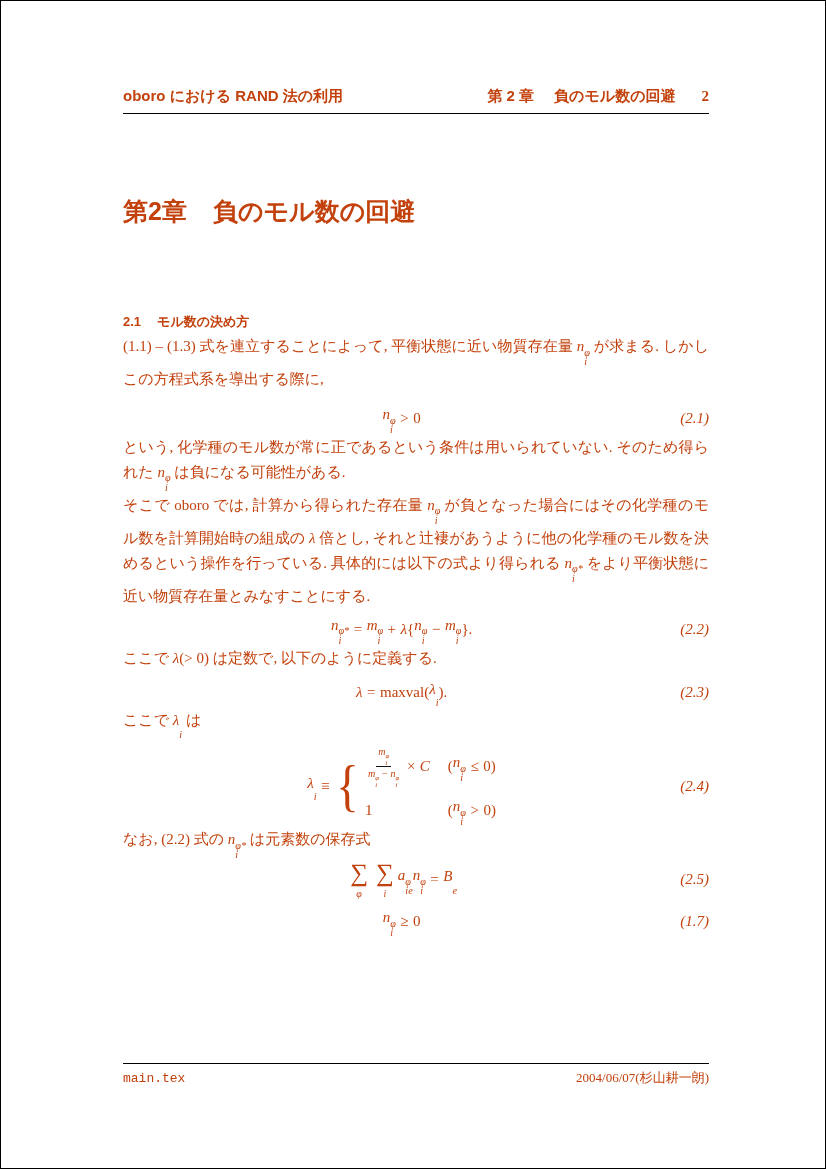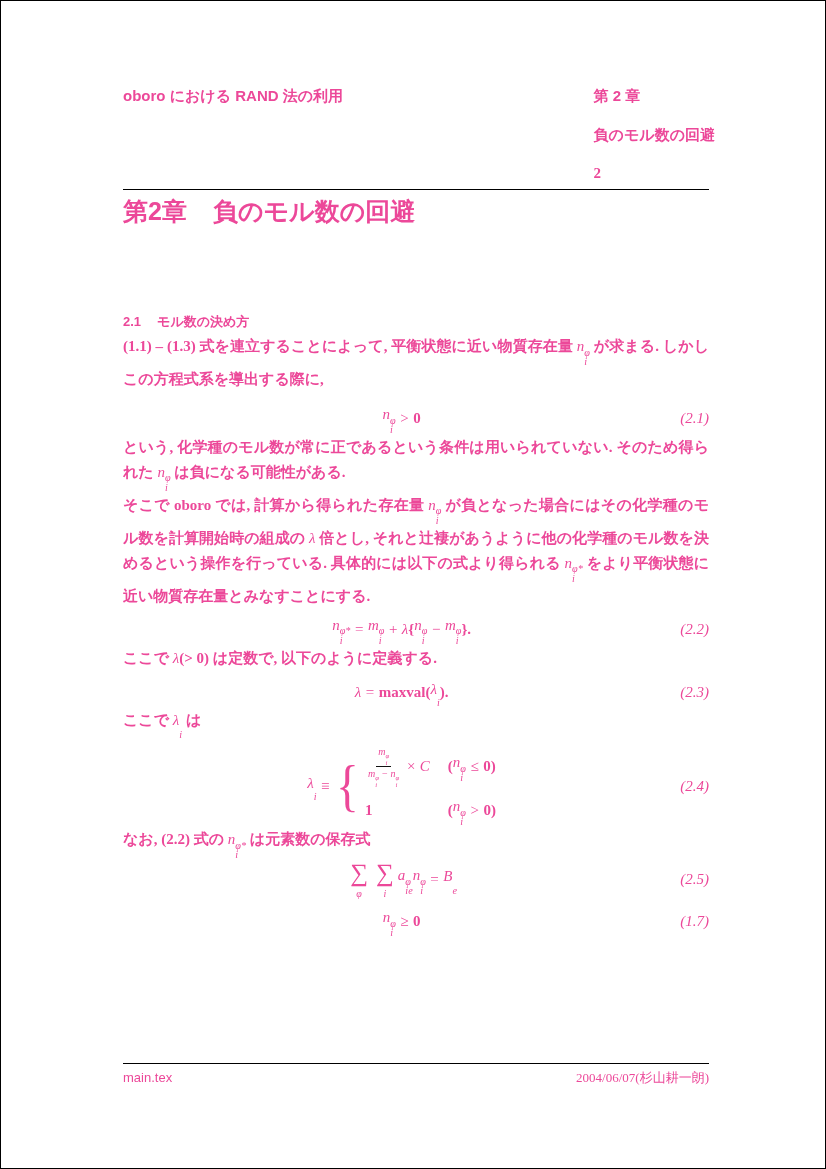--- a/index.html
+++ b/index.html
@@ -1,47 +1,47 @@
 <!DOCTYPE html>
 <html><head>
 <meta charset="utf-8">
 <style>
   html,body{margin:0;padding:0;background:#e8e8e8;}
-  .page{position:relative;width:826px;height:1169px;background:#ffffff;color:#ec4899;
+  .page{position:relative;width:826px;height:1169px;background:#ffffff;color:#c2410c;
         border:1px solid #000;box-sizing:border-box;overflow:hidden;
         font-family:"Liberation Serif","DejaVu Serif",serif;font-size:15px;}
   
   .hdr{position:absolute;left:122px;width:586px;top:86px;display:flex;
        justify-content:space-between;align-items:baseline;
        border-bottom:1px solid #000;padding-bottom:7px;
        font-weight:bold;font-size:15px;font-family:"Liberation Sans","DejaVu Sans",sans-serif;}
-  .hdr-right{display:flex;gap:20px;align-items:baseline;flex-direction:column;}
+  .hdr-right{display:flex;gap:20px;align-items:baseline;}
   .hdr-page{margin-left:6px;font-family:"Liberation Serif","DejaVu Serif",serif;}
   
   .ftr{position:absolute;left:122px;width:586px;top:1062px;
        border-top:1px solid #000;padding-top:5px;display:flex;
        justify-content:space-between;align-items:baseline;font-size:13px;}
-  .ftr-left{font-family:Liberation Sans, sans-serif;}
+  .ftr-left{font-family:Liberation Mono, monospace;}
   
   .main{position:absolute;left:122px;width:586px;top:0;}
   h1.chap{margin:192px 0 0;font-size:25px;line-height:37px;font-weight:bold;
           font-family:"Liberation Sans","DejaVu Sans",sans-serif;display:flex;gap:26px;}
   h2.sec{margin:80px 0 0;font-size:13px;line-height:24px;font-weight:bold;
          font-family:"Liberation Sans","DejaVu Sans",sans-serif;display:flex;gap:16px;}
   p.body{margin:0;text-align:justify;line-height:25px;}
   .mt36{margin-top:36px}.mt14{margin-top:14px}.mt12{margin-top:12px}.mt10{margin-top:10px}
   .mt6{margin-top:6px}.mt4{margin-top:4px}.mt0{margin-top:0}
   
   .eq{display:flex;align-items:center;line-height:25px;}
   .eqmath{flex:1;display:flex;justify-content:center;align-items:center;}
   .eqno{white-space:nowrap;font-style:italic;}
   
   .mv{font-style:italic;}
   .mo{margin:0 .3em;}
-  .mx{white-space:pre-wrap;font-weight:bold;}
+  .mx{white-space:pre-wrap;}
   .mss{white-space:nowrap;}
   .mscripts{display:inline-grid;grid-template-rows:auto auto;font-size:.68em;
             line-height:.95em;vertical-align:-0.45em;text-align:left;}
   .msup,.msub{font-style:italic;}
   .mfrac{display:inline-flex;flex-direction:column;align-items:center;
          vertical-align:middle;font-size:10px;line-height:13px;margin:0 2px;}
   .mnum{border-bottom:1px solid #111;padding:0 2px;}
   .mden{padding:0 1px;}
   .msum{display:inline-flex;flex-direction:column;align-items:center;
         vertical-align:middle;line-height:1;margin:0 4px;}

